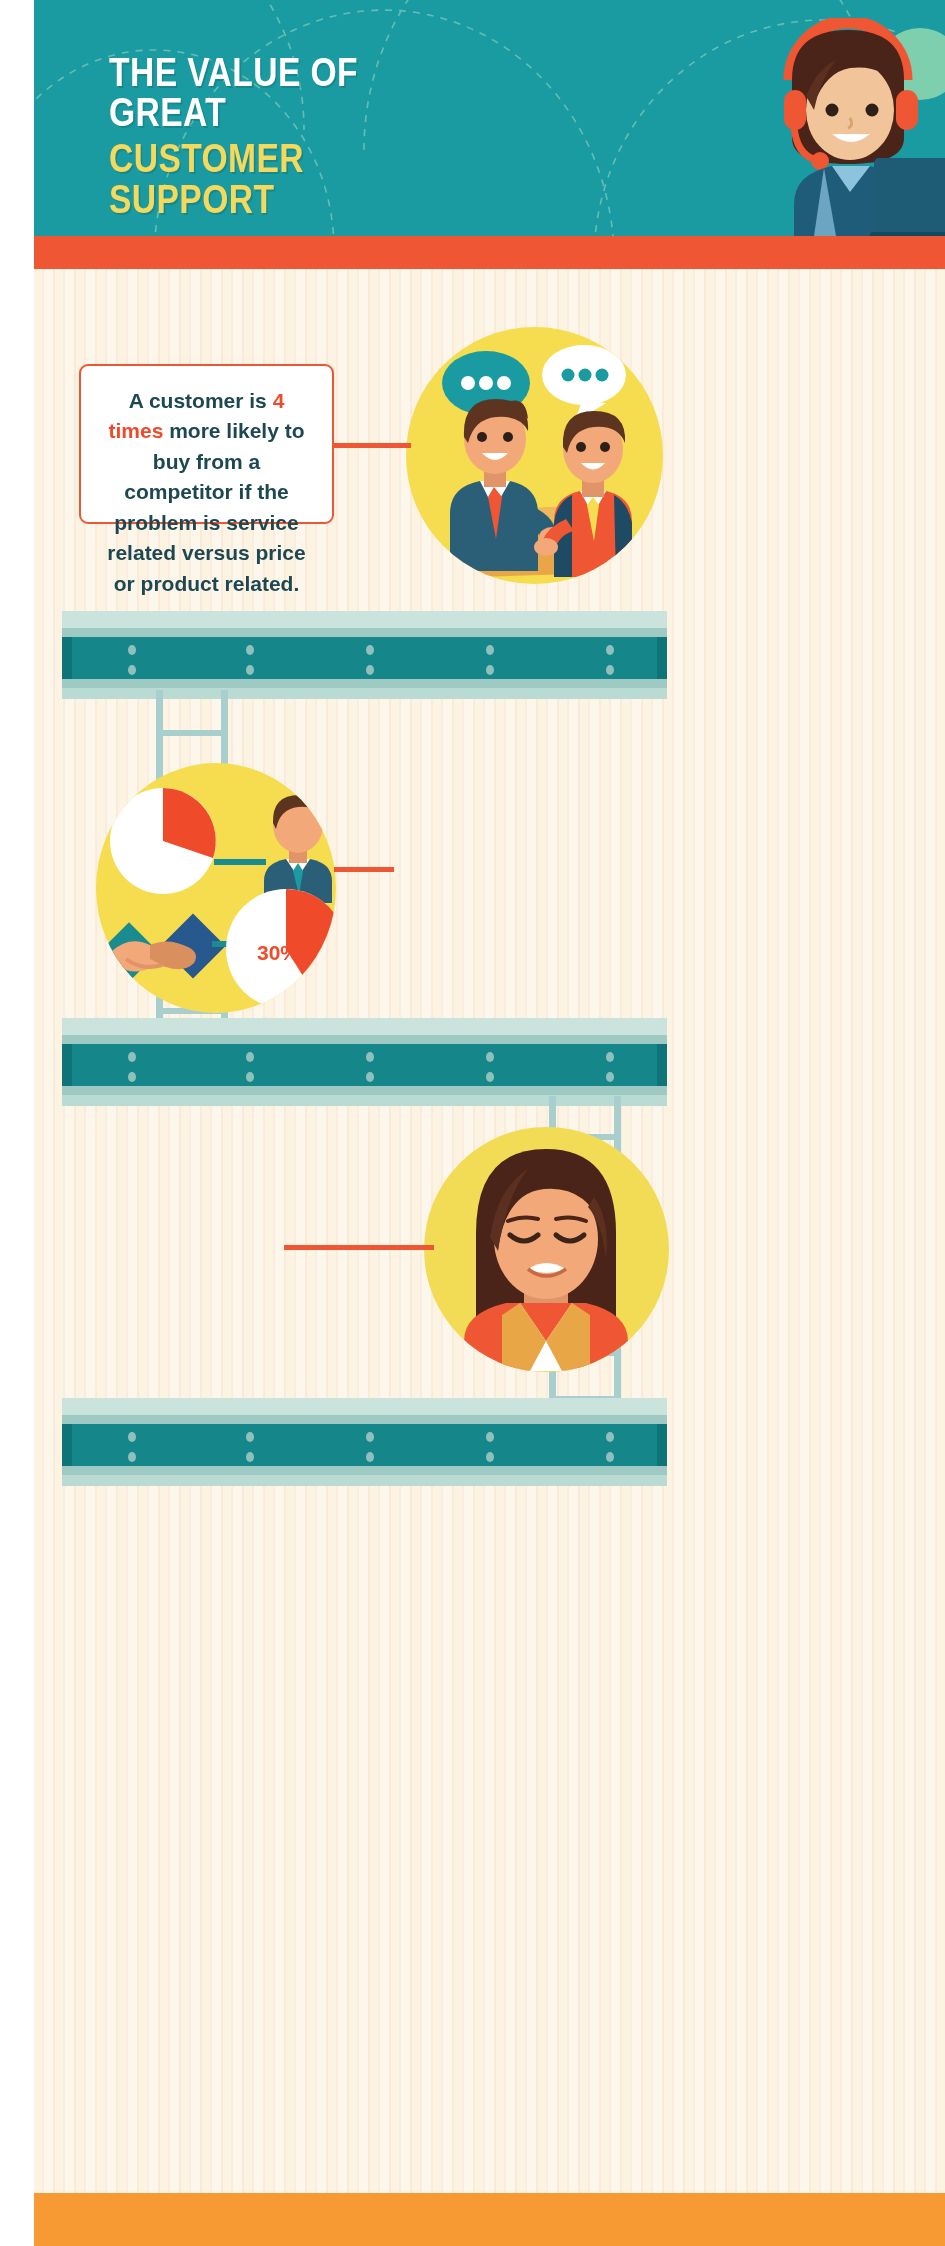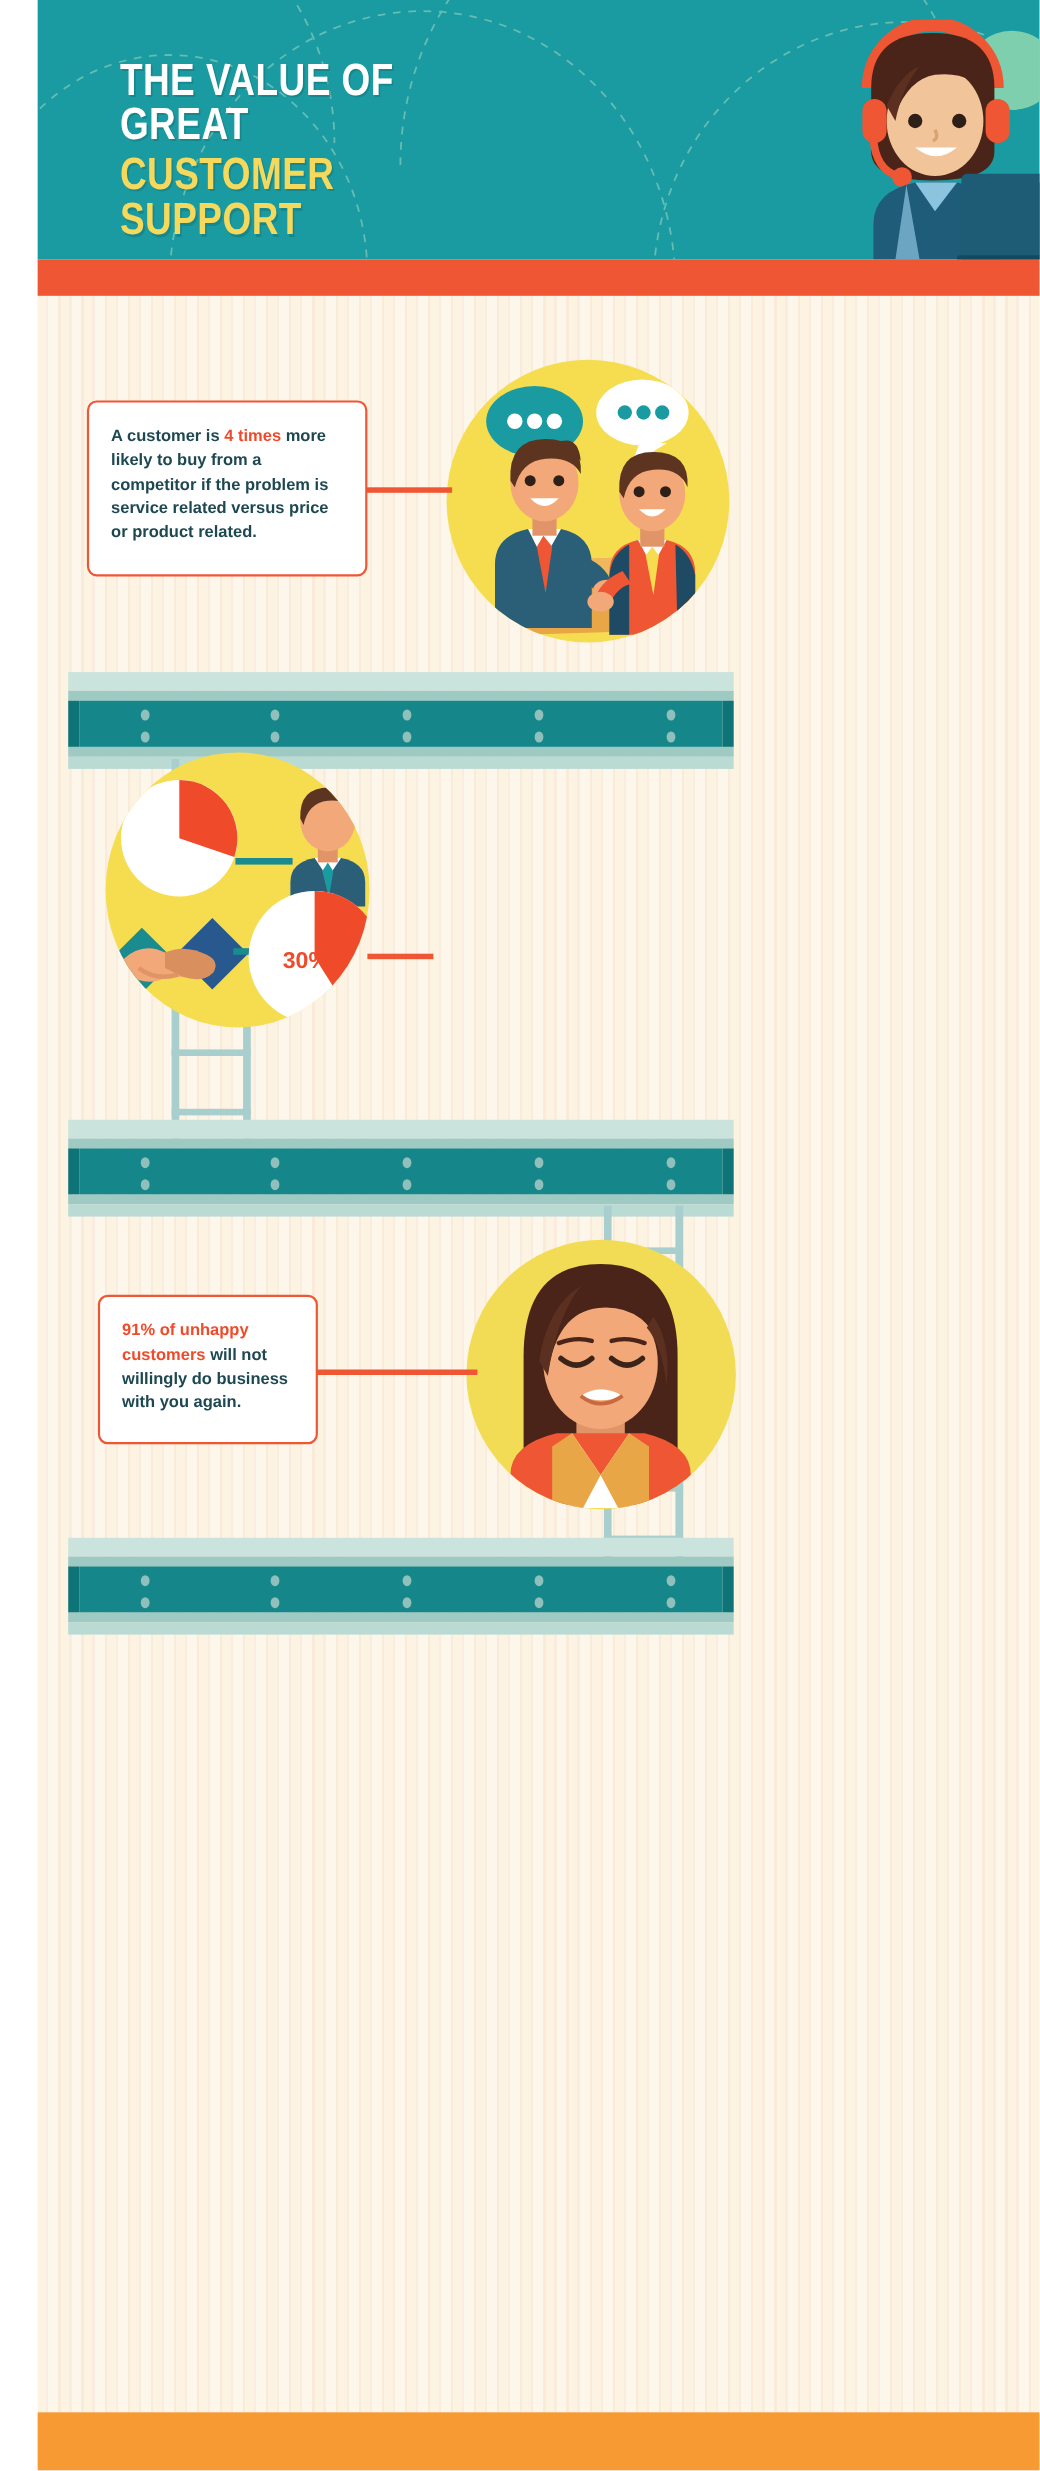--- a/index.html
+++ b/index.html
@@ -88,22 +88,23 @@
   .ladder .rail.l { left:0; } .ladder .rail.r { right:0; }
   .ladder .rung {
     position:absolute; left:0; width:100%; height:6px; background:#a8cfce;
   }
 
   
   .card {
     position:absolute; background:#ffffff;
     border:2.5px solid #ef5634; border-radius:9px;
     padding:20px 20px 18px 20px;
-    font-size:15px; font-weight:bold; line-height:1.45;
+    font-size:21px; font-weight:bold; line-height:1.45;
     color:#1d4852;
+    text-align:center;
   }
   .card .hl { color:#ef4a2a; }
   .connector {
     position:absolute; height:5px; background:#ef5634;
   }
 
   
   .ycircle {
     position:absolute; border-radius:50%; background:#f5dd4f; overflow:hidden;
   }
@@ -270,21 +271,21 @@
     <div class="rail l"></div>
     <div class="rail r"></div>
     <div class="rung" style="top:40px;"></div>
     <div class="rung" style="top:96px;"></div>
     <div class="rung" style="top:152px;"></div>
     <div class="rung" style="top:208px;"></div>
     <div class="rung" style="top:264px;"></div>
     <div class="rung" style="top:318px;"></div>
   </div>
 
-  <div class="ycircle" style="left:62px; top:684px; width:240px; height:250px;">
+  <div class="ycircle" style="left:62px; top:763px; width:240px; height:250px;">
     <svg width="250" height="250">
 
       <g>
         <circle cx="67" cy="78" r="53" fill="#ffffff"></circle>
         <path d="M67 78 L67 25 A 53 53 0 0 1 117 95 Z" fill="#ef4a2a"></path>
       </g>
 
       <g>
         <path d="M168 140 L168 118 Q168 100 190 96 L214 96 Q236 100 236 118 L236 140 Z" fill="#2b5f78"></path>
         <path d="M190 96 L202 114 L214 96 Z" fill="#ffffff"></path>
@@ -374,23 +375,20 @@
 
       <path d="M96 176 L122 214 L148 176 L152 244 L92 244 Z" fill="#ffffff"></path>
 
       <path d="M96 176 L122 214 L106 244 L78 244 L78 188 Z" fill="#e8a646"></path>
       <path d="M148 176 L122 214 L138 244 L166 244 L166 188 Z" fill="#e8a646"></path>
     </svg>
   </div>
 
   <div class="connector" style="left:250px; top:1245px; width:150px;"></div>
 
-  <div class="card" style="left:55px; top:1177px; width:200px; height:136px;">
-    <span class="hl">91% of unhappy customers</span><span> will not willingly do business with you again.</span>
-  </div>
 
   <div class="beam" style="left:28px; top:1398px; width:605px; height:88px;">
     <div class="plate-top"></div>
     <div class="plate-top-shade"></div>
     <div class="cap-left"></div>
     <div class="web"></div>
     <div class="cap-right"></div>
     <div class="rivet" style="left:66px; top:34px;"></div>
     <div class="rivet" style="left:66px; top:54px;"></div>
     <div class="rivet" style="left:184px; top:34px;"></div>

